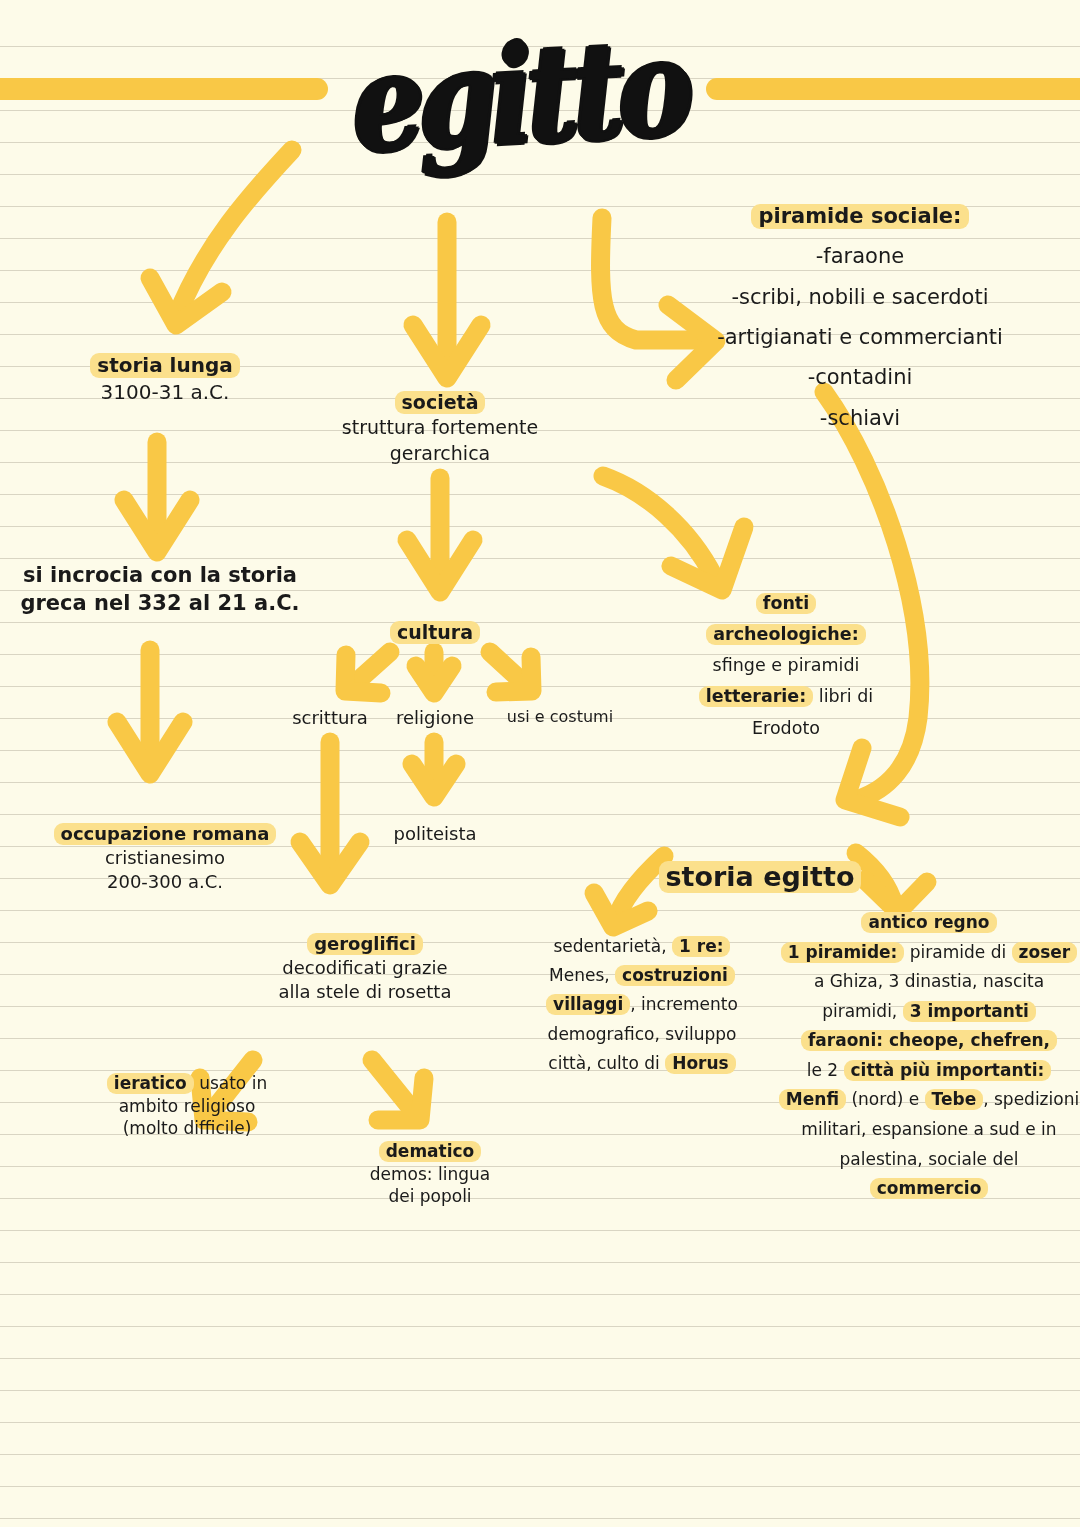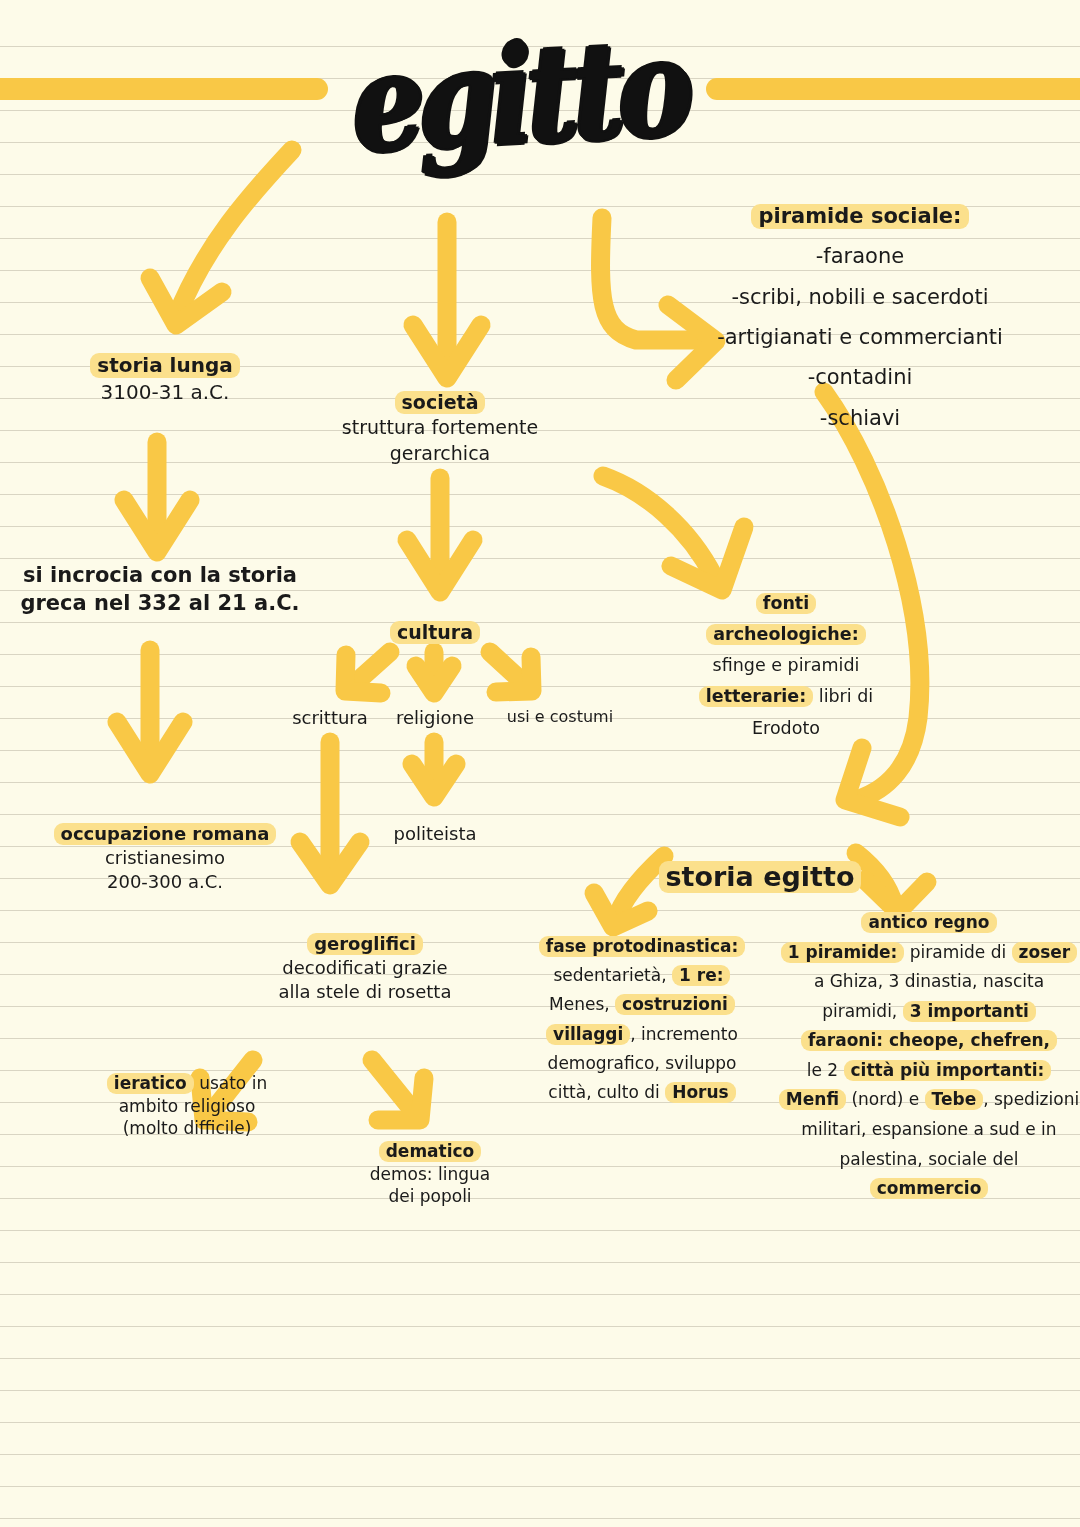--- a/index.html
+++ b/index.html
@@ -231,21 +231,20 @@
   <span class="ln">sfinge e piramidi</span>
   <span class="ln"><span class="hl hd">letterarie:</span><span> libri di</span></span>
   <span class="ln">Erodoto</span>
 </div>
 
 <div class="node" style="left:650px;top:859px;width:220px;font-size:27px;">
   <span class="ln hd"><span class="hl">storia egitto</span></span>
 </div>
 
 <div class="node" style="left:512px;top:932px;width:260px;font-size:17px;line-height:1.72;">
-  <span class="ln hd"><span class="hl">fase protodinastica:</span></span>
   <span class="ln"><span>sedentarietà, </span><span class="hl hd">1 re:</span></span>
   <span class="ln"><span>Menes, </span><span class="hl hd">costruzioni</span></span>
   <span class="ln"><span class="hl hd">villaggi</span><span>, incremento</span></span>
   <span class="ln">demografico, sviluppo</span>
   <span class="ln"><span>città, culto di </span><span class="hl hd">Horus</span></span>
 </div>
 
 <div class="node" style="left:778px;top:908px;width:302px;font-size:17px;line-height:1.74;">
   <span class="ln hd"><span class="hl">antico regno</span></span>
   <span class="ln"><span class="hl hd">1 piramide:</span><span> piramide di </span><span class="hl hd">zoser</span></span>

